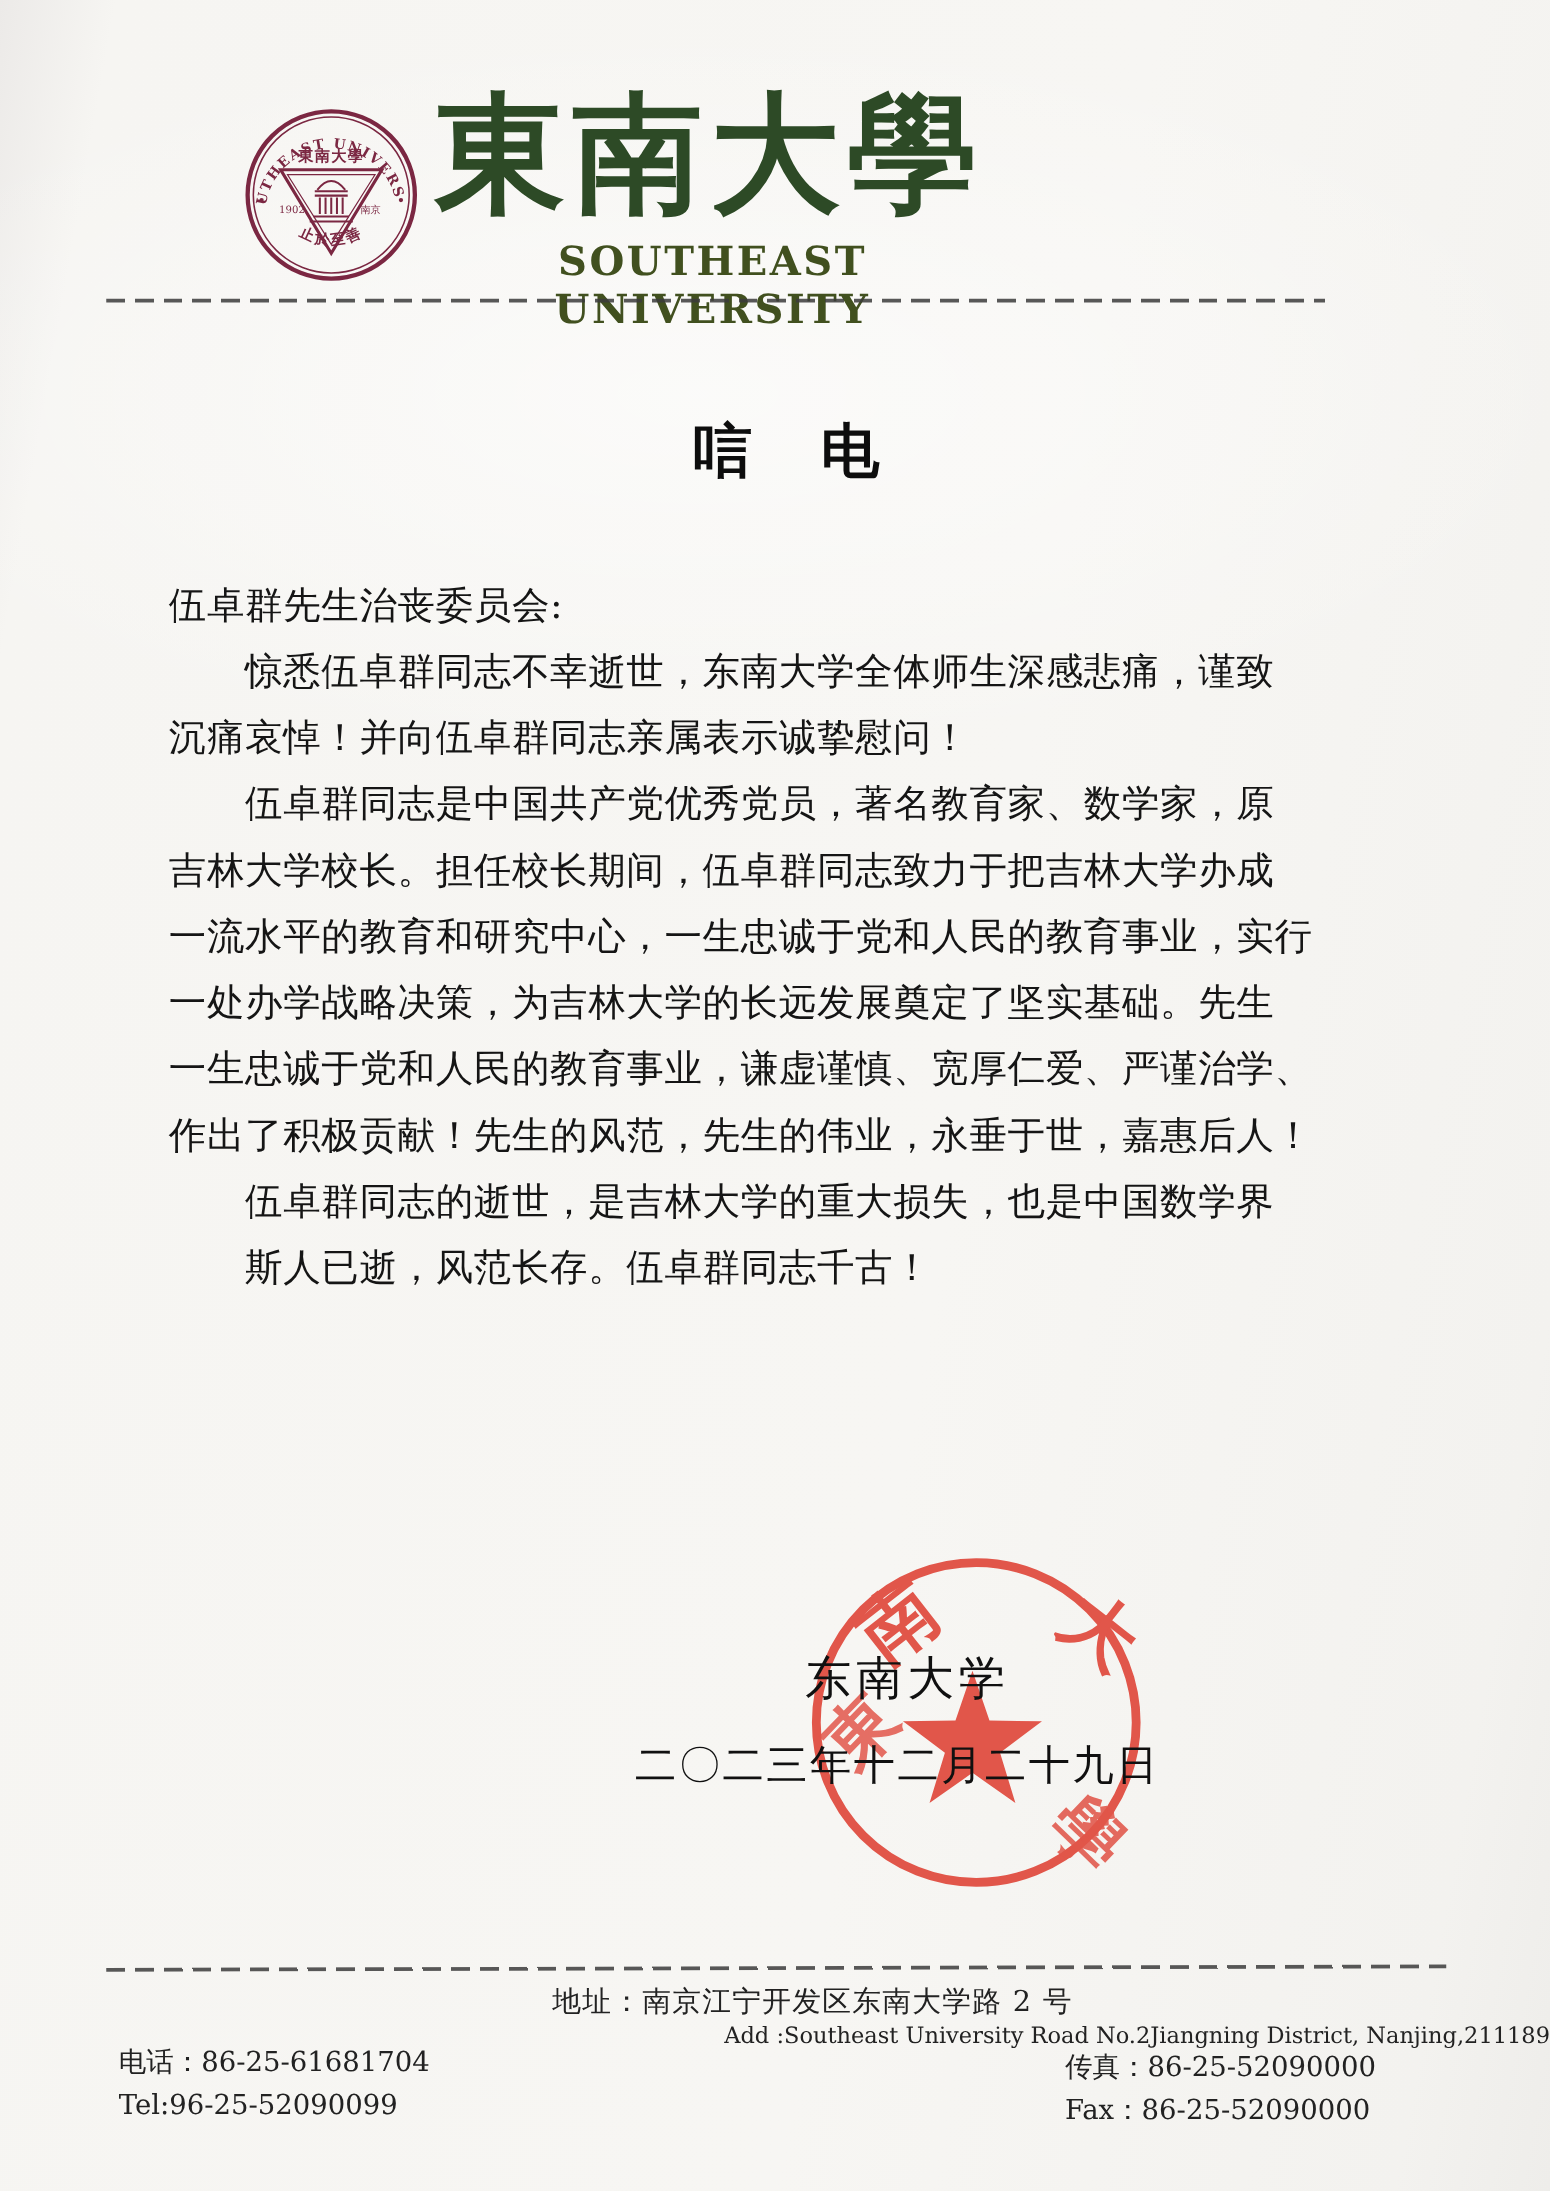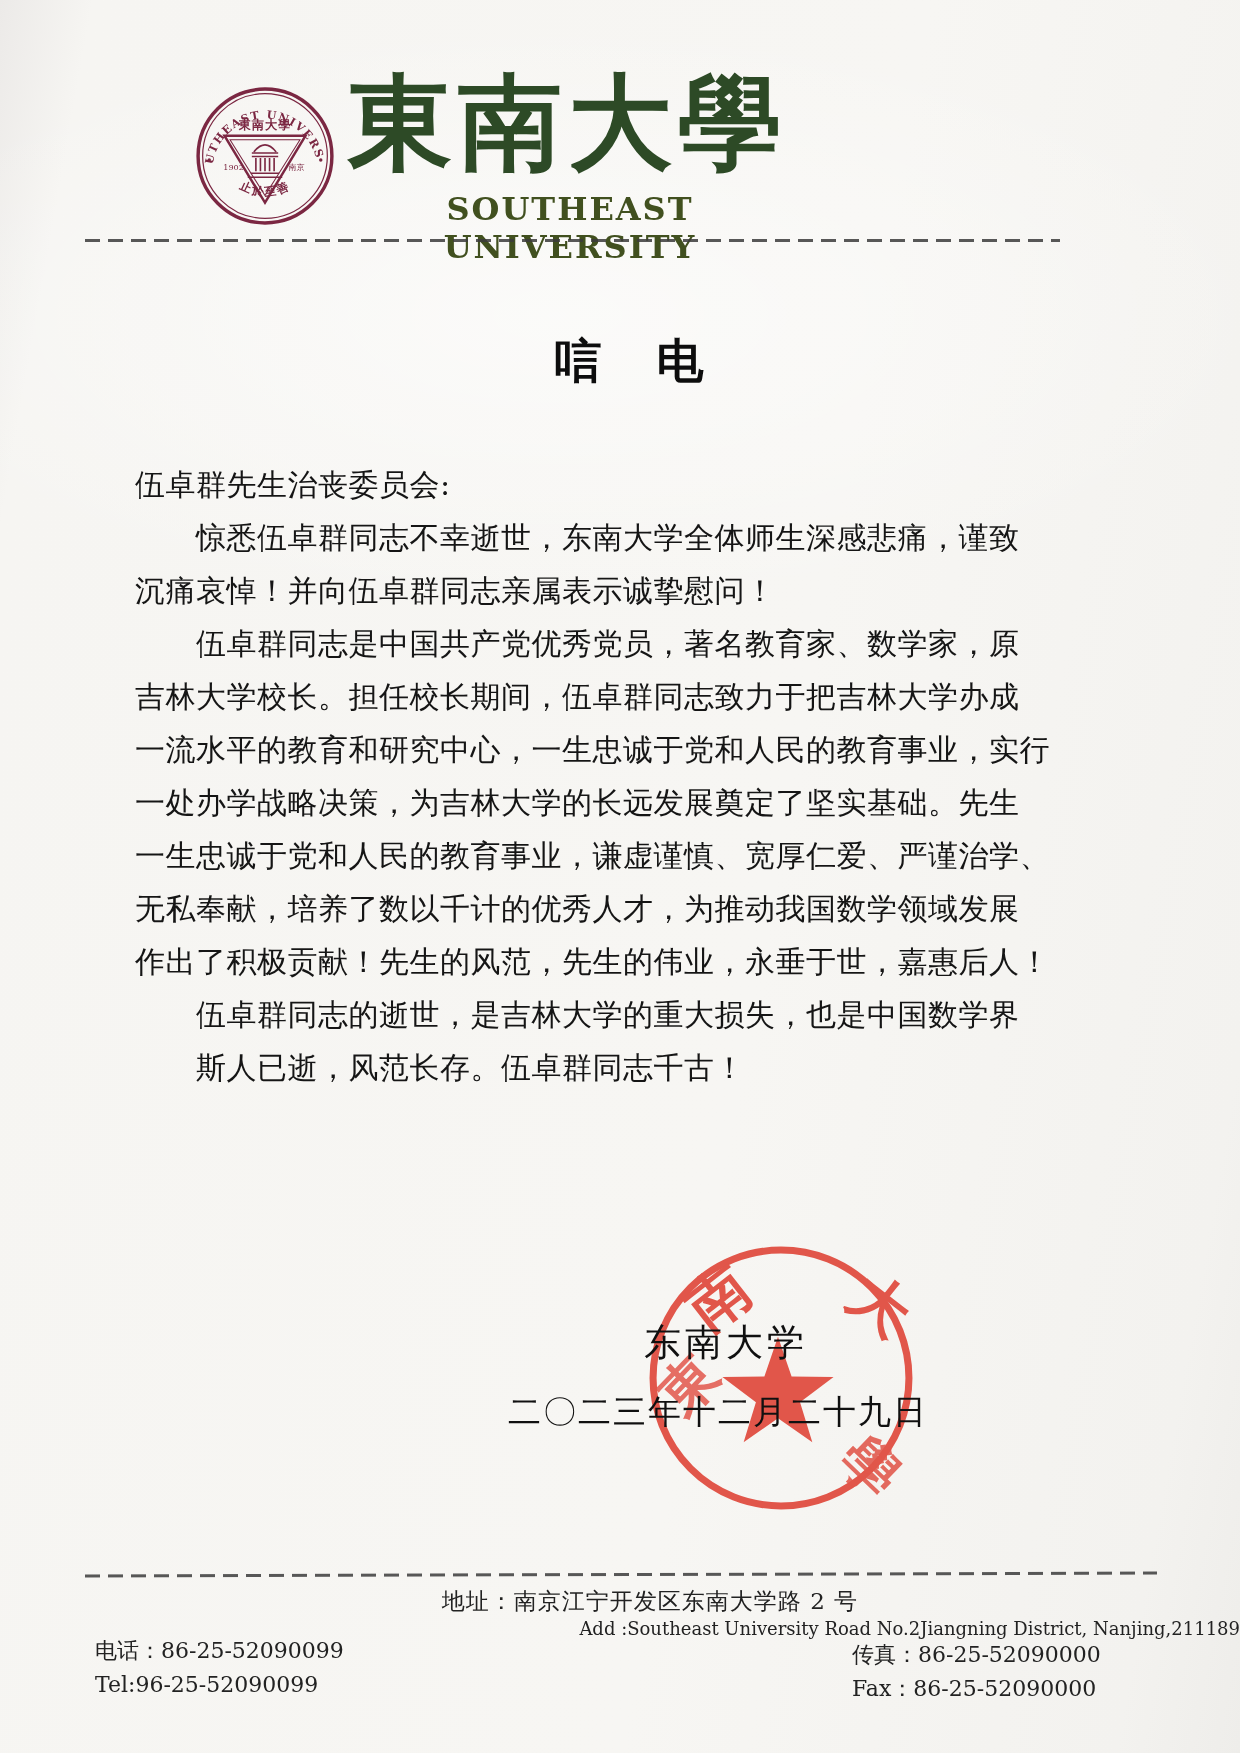--- a/index.html
+++ b/index.html
@@ -118,21 +118,20 @@
 
   <div class="letter-body">
     <div class="body-line">伍卓群先生治丧委员会:</div>
     <div class="body-line">　　惊悉伍卓群同志不幸逝世，东南大学全体师生深感悲痛，谨致</div>
     <div class="body-line">沉痛哀悼！并向伍卓群同志亲属表示诚挚慰问！</div>
     <div class="body-line">　　伍卓群同志是中国共产党优秀党员，著名教育家、数学家，原</div>
     <div class="body-line">吉林大学校长。担任校长期间，伍卓群同志致力于把吉林大学办成</div>
     <div class="body-line">一流水平的教育和研究中心，一生忠诚于党和人民的教育事业，实行</div>
     <div class="body-line">一处办学战略决策，为吉林大学的长远发展奠定了坚实基础。先生</div>
     <div class="body-line">一生忠诚于党和人民的教育事业，谦虚谨慎、宽厚仁爱、严谨治学、</div>
-    <div class="body-line">无私奉献，培养了数以千计的优秀人才，为推动我国数学领域发展</div>
     <div class="body-line">作出了积极贡献！先生的风范，先生的伟业，永垂于世，嘉惠后人！</div>
     <div class="body-line">　　伍卓群同志的逝世，是吉林大学的重大损失，也是中国数学界</div>
     <div class="body-line">　　斯人已逝，风范长存。伍卓群同志千古！</div>
   </div>
 
   <svg class="stamp" viewBox="0 0 270 270">
     <circle cx="135" cy="135" r="127" fill="none" stroke="#e0493c" stroke-width="7"></circle>
     <polygon points="132,94 145.5,133.4 187.2,134.1 153.9,159.1 166.1,198.9 132,175 97.9,198.9 110.1,159.1 76.8,134.1 118.5,133.4" fill="#e0493c"></polygon>
     <g fill="#e0493c" font-weight="bold">
       <text x="38" y="175" font-size="56" transform="rotate(-46 38 175)" opacity=".85">東</text>
@@ -142,21 +141,21 @@
     </g>
   </svg>
   <div class="sig-name">东南大学</div>
   <div class="sig-date">二〇二三年十二月二十九日</div>
 
   <div class="dash-rule footer"></div>
   <div class="ft-address-cn">地址：南京江宁开发区东南大学路 2 号</div>
   <div class="ft-address-en">Add :Southeast University Road No.2Jiangning District, Nanjing,211189</div>
 
   <div class="ft-left">
-    <div class="row">电话：86-25-52090099</div>
+    <div class="row">电话：86-25-61681704</div>
     <div class="row">Tel:96-25-52090099</div>
   </div>
   <div class="ft-right">
     <div class="row">传真：86-25-52090000</div>
     <div class="row">Fax：86-25-52090000</div>
   </div>
 
 </div>
 
 </body></html>

